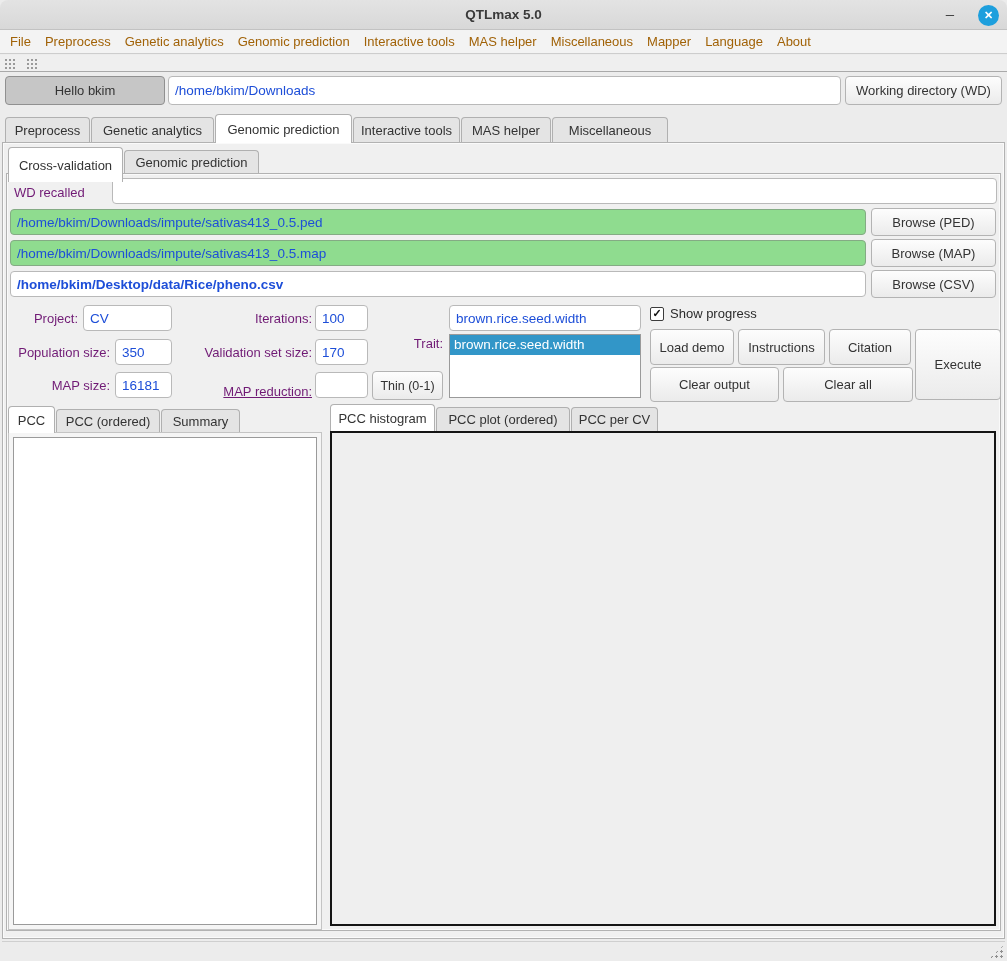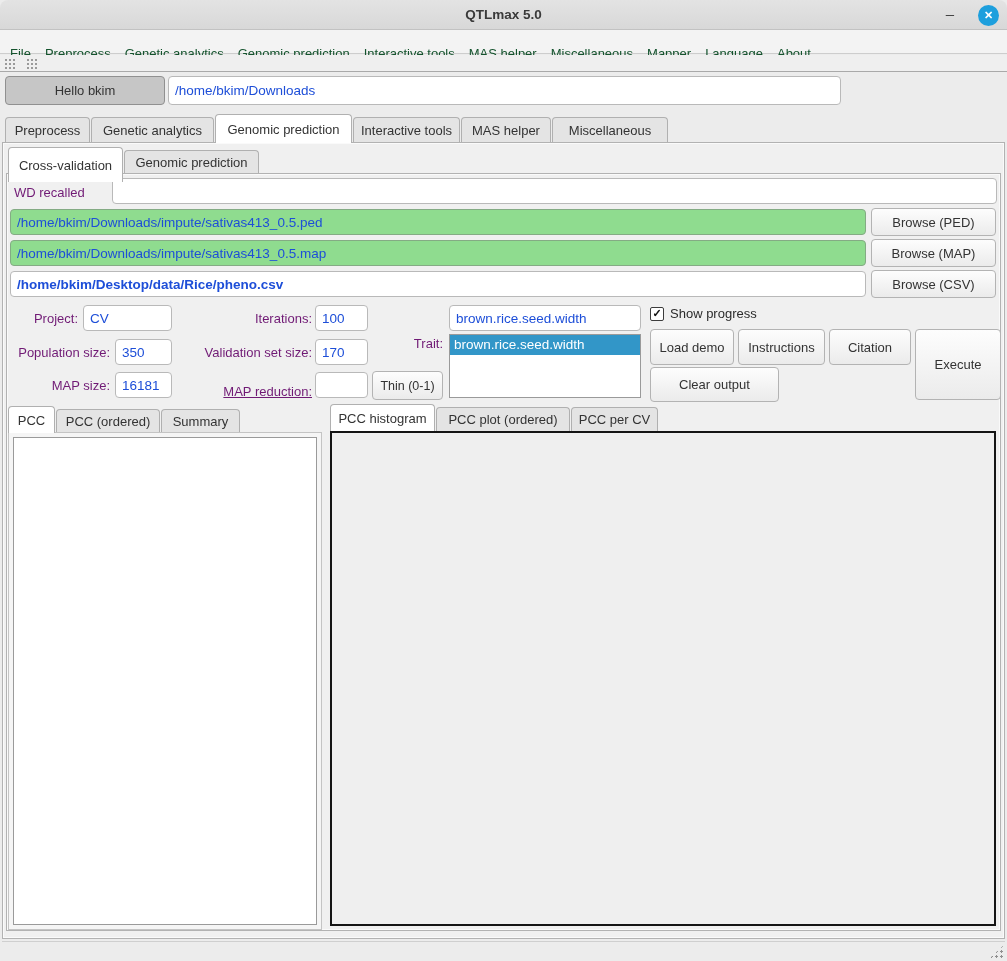--- a/index.html
+++ b/index.html
@@ -7,21 +7,21 @@
   .window { position:relative; width:1007px; height:961px; background:#ececec; overflow:hidden; font-size:13px; color:#2b2b2b; }
 
   
   .titlebar { position:absolute; left:0; top:0; width:1007px; height:30px; background:linear-gradient(#e3e3e3,#d8d8d8); border-radius:8px 8px 0 0; border-bottom:1px solid #c2c2c2; }
   .title { position:absolute; left:0; right:0; top:0; height:30px; line-height:30px; text-align:center; font-weight:700; font-size:13.5px; color:#3a3a3a; }
   .min-btn { position:absolute; right:46px; top:0; width:22px; height:30px; line-height:27px; text-align:center; color:#444; font-size:15px; cursor:default; }
   .close-btn { position:absolute; right:8px; top:5px; width:21px; height:21px; border-radius:50%; background:#1d9fdd; color:#fff; font-size:11px; font-weight:700; text-align:center; line-height:21px; }
 
   
   .menubar { position:absolute; left:0; top:30px; width:1007px; height:24px; background:#f3f3f3; border-bottom:1px solid #cdcdcd; display:flex; align-items:center; padding-left:10px; }
-  .menu-item { padding:12px 7px; height:24px; line-height:24px; color:#14532d; white-space:nowrap; }
+  .menu-item { padding:0 7px; height:24px; line-height:24px; color:#a16207; white-space:nowrap; }
   .menu-item:first-child { padding-left:0; }
 
   
   .gripstrip { position:absolute; left:0; top:55px; width:1007px; height:17px; background:#efefef; border-bottom:1px solid #a9a9a9; }
   .grip { position:absolute; top:3px; width:11px; height:11px; background-image:radial-gradient(#9a9a9a 1px, transparent 1.2px); background-size:4px 4px; }
 
   
   .btn { position:absolute; background:linear-gradient(#fdfdfd,#ebebeb); border:1px solid #b3b3b3; border-radius:4px; color:#333; text-align:center; font-size:13px; display:flex; align-items:center; justify-content:center; }
   .entry { position:absolute; background:#fff; border:1px solid #b9b9b9; border-radius:4px; font-family:"Liberation Sans", sans-serif; font-size:13.5px; color:#1d4ed8; padding:0 6px; outline:none; }
   .entry.green { background:#8fdc8f; border-color:#84ab84; }
@@ -68,20 +68,21 @@
     <div class="menu-item">About</div>
   </div>
 
   <div class="gripstrip">
     <div class="grip" style="left:4px;"></div>
     <div class="grip" style="left:26px;"></div>
   </div>
 
   <div class="btn" style="left:5px; top:76px; width:160px; height:29px; background:#c6c6c6; border-color:#909090;">Hello bkim</div>
   <input class="entry" style="left: 168px; top: 76px; width: 673px; height: 29px;" value="/home/bkim/Downloads">
+  <div class="btn" style="left:845px; top:76px; width:157px; height:29px;">Working directory (WD)</div>
 
   <div class="tab" style="left:5px; top:117px; width:85px; height:25px;">Preprocess</div>
   <div class="tab" style="left:91px; top:117px; width:123px; height:25px;">Genetic analytics</div>
   <div class="tab active" style="left:215px; top:114px; width:137px; height:29px;">Genomic prediction</div>
   <div class="tab" style="left:353px; top:117px; width:107px; height:25px;">Interactive tools</div>
   <div class="tab" style="left:461px; top:117px; width:90px; height:25px;">MAS helper</div>
   <div class="tab" style="left:552px; top:117px; width:116px; height:25px;">Miscellaneous</div>
 
   <div class="frame" style="left:2px; top:142px; width:1003px; height:797px;"></div>
 
@@ -116,20 +117,21 @@
 
   <div class="listbox" style="left:449px; top:334px; width:192px; height:64px;">
     <div class="sel">brown.rice.seed.width</div>
   </div>
 
   <div class="btn" style="left:650px; top:329px; width:84px; height:36px;">Load demo</div>
   <div class="btn" style="left:738px; top:329px; width:87px; height:36px;">Instructions</div>
   <div class="btn" style="left:829px; top:329px; width:82px; height:36px;">Citation</div>
   <div class="btn" style="left:915px; top:329px; width:86px; height:71px;">Execute</div>
   <div class="btn" style="left:650px; top:367px; width:129px; height:35px;">Clear output</div>
+  <div class="btn" style="left:783px; top:367px; width:130px; height:35px;">Clear all</div>
 
   <div class="lbl" style="left:12px; top:345px; width:98px;">Population size:</div>
   <input class="entry" style="left: 115px; top: 339px; width: 57px; height: 26px;" value="350">
   <div class="lbl" style="left:185px; top:345px; width:127px;">Validation set size:</div>
   <input class="entry" style="left: 315px; top: 339px; width: 53px; height: 26px;" value="170">
 
   <div class="lbl" style="left:40px; top:378px; width:70px;">MAP size:</div>
   <input class="entry" style="left: 115px; top: 372px; width: 57px; height: 26px;" value="16181">
   <div class="lbl" style="left:205px; top:384px; width:107px;text-decoration:underline;">MAP reduction:</div>
   <input class="entry" style="left: 315px; top: 372px; width: 53px; height: 26px;" value="">

